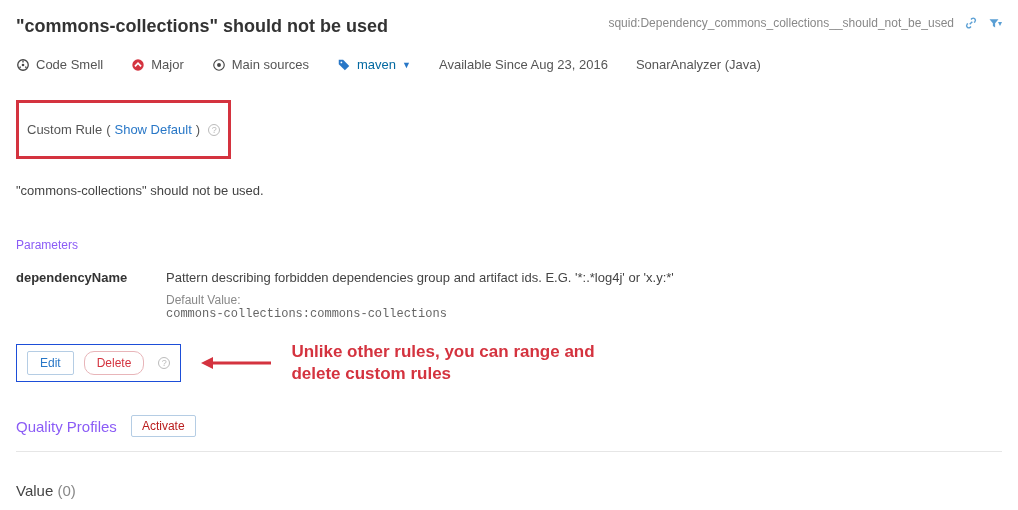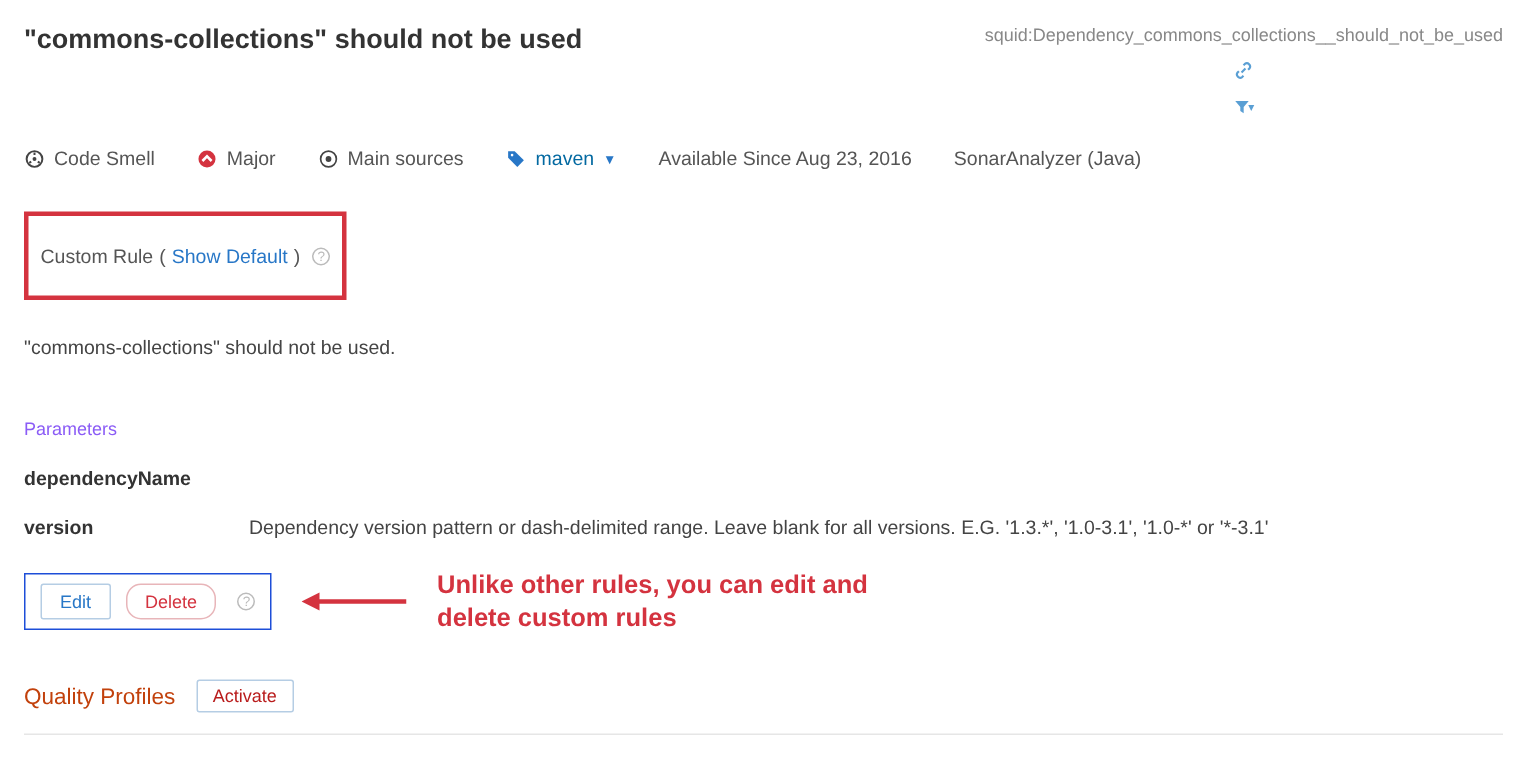--- a/index.html
+++ b/index.html
@@ -22,21 +22,20 @@
     font-size: 18px;
     font-weight: 600;
     color: #333;
   }
   .rule-key-area {
     display: flex;
     align-items: center;
     gap: 10px;
     color: #888;
     font-size: 12px;
-    flex-direction: column;
   }
   .meta-row {
     display: flex;
     flex-wrap: wrap;
     align-items: center;
     gap: 28px;
     font-size: 13px;
     color: #555;
     margin-bottom: 24px;
   }
@@ -140,21 +139,21 @@
     gap: 20px;
   }
   .qp-row {
     display: flex;
     align-items: center;
     gap: 14px;
     padding-bottom: 14px;
     border-bottom: 1px solid #e6e6e6;
     margin-bottom: 30px;
   }
-  .qp-heading { font-size: 15px; color: #c2410c; }
+  .qp-heading { font-size: 15px; color: #8b5cf6; }
   .issues-row { font-size: 15px; color: #444; }
   .issues-count { color: #888; }
   svg { display:block; }
 </style>
 </head>
 <body>
 
 <div class="header-row">
   <div class="rule-title">"commons-collections" should not be used</div>
   <div class="rule-key-area">
@@ -223,45 +222,44 @@
   </span>
 </div>
 
 <div class="description">"commons-collections" should not be used.</div>
 
 <div class="section-heading">Parameters</div>
 
 <div class="param-table">
   <div class="param-row">
     <div class="param-name">dependencyName</div>
-  </div>
-  <div class="param-row">
-    <div class="param-name">version</div>
     <div class="param-desc">
-      <div>Dependency version pattern or dash-delimited range. Leave blank for all versions. E.G. '1.3.*', '1.0-3.1', '1.0-*' or '*-3.1'</div>
+      <div>Pattern describing forbidden dependencies group and artifact ids. E.G. '*:.*log4j' or 'x.y:*'</div>
+      <div class="param-default-label">Default Value:</div>
+      <div class="param-default-value">commons-collections:commons-collections</div>
     </div>
   </div>
 </div>
 
 <div class="actions-row">
   <span class="actions-box">
     <button class="btn btn-edit">Edit</button>
     <button class="btn btn-delete">Delete</button>
     <span class="help-dot">?</span>
   </span>
   <span class="arrow-annot">
     <svg width="70" height="18" viewBox="0 0 70 18">
       <line x1="70" y1="9" x2="8" y2="9" stroke="#d4333f" stroke-width="3"></line>
       <polygon points="0,9 12,3 12,15" fill="#d4333f"></polygon>
     </svg>
-    <span style="max-width:330px;line-height:1.3;">Unlike other rules, you can edit and delete custom rules</span>
+    <span style="max-width:330px;line-height:1.3;">Unlike other rules, you can range and delete custom rules</span>
   </span>
 </div>
 
 <div class="qp-row">
   <span class="qp-heading">Quality Profiles</span>
   <button class="btn btn-activate">Activate</button>
 </div>
 
 <div class="issues-row">
-  <span>Leave</span>
+  <span>Value</span>
   <span class="issues-count">(0)</span>
 </div>
 
 </body></html>

